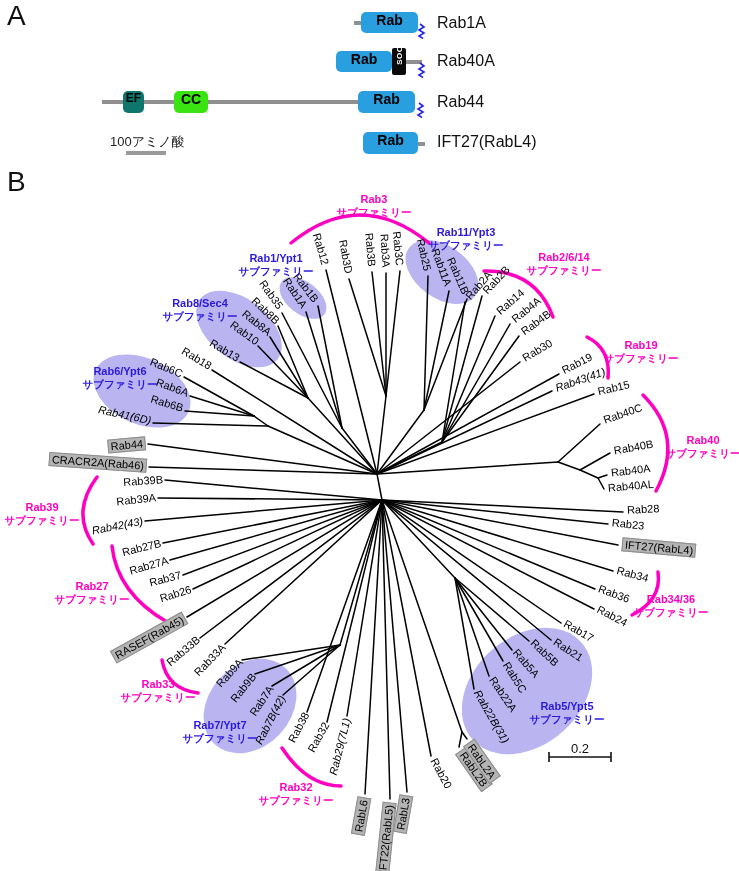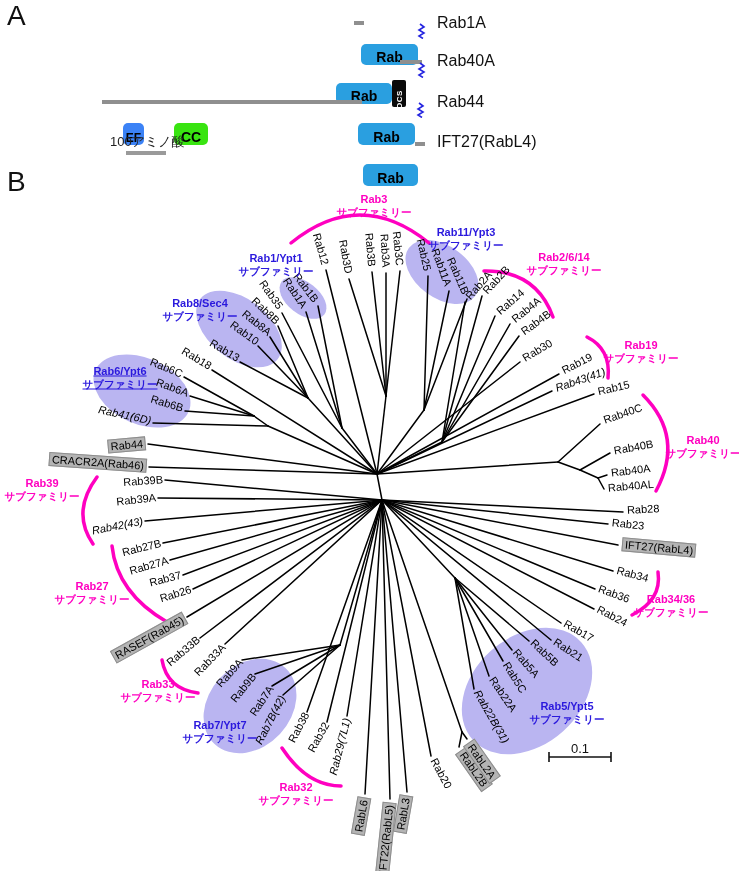--- a/index.html
+++ b/index.html
@@ -1,21 +1,21 @@
 <!DOCTYPE html>
 <html><head>
 <meta charset="utf-8">
 <style>
   html,body{margin:0;padding:0;background:#fff;}
   #fig{position:relative;width:739px;height:871px;background:#fff;overflow:hidden;
        font-family:"Liberation Sans","DejaVu Sans",sans-serif;}
   .panel-letter{position:absolute;font-size:28px;color:#111;}
   .dom-line{position:absolute;height:4px;background:#8f8f8f;}
-  .dombox{position:absolute;display:flex;align-items:flex-end;justify-content:center;
-          font-weight:bold;color:#000;border-radius:5px;font-size:14px;margin-top:32px;}
+  .dombox{position:absolute;display:flex;align-items:flex-start;justify-content:center;
+          font-weight:bold;color:#000;border-radius:5px;font-size:14px;}
   .dombox.socs{border-radius:2px;}
   .socs-text{transform:rotate(-90deg);color:#fff;font-size:8px;font-weight:bold;letter-spacing:.5px;}
   .rowlabel{position:absolute;font-size:16px;color:#111;white-space:nowrap;}
   .aminotext{position:absolute;font-size:13px;color:#222;}
   .aminobar{position:absolute;width:40px;height:4px;background:#9a9a9a;}
   .taxon{position:absolute;font-size:11px;line-height:13px;color:#000;white-space:nowrap;
          transform-origin:0 50%;}
   .taxon.i{font-style:italic;}
   .taxon.g{background:#b4b4b4;border:1px solid #8d8d8d;padding:0 2px;line-height:12px;}
   .subfam{position:absolute;text-align:center;font-weight:bold;font-size:11px;line-height:12.5px;
@@ -43,21 +43,21 @@
         <span>Rab</span>
       </div>
       <div class="dombox socs" style="left: 392px; top: 48px; width: 14px; height: 27px; background: rgb(10, 10, 10); font-size: 14px;">
         <span class="socs-text">SOCS</span>
       </div>
       <svg width="10" height="16" style="position: absolute; left: 416px; top: 62px;">
         <path d="M4,1 L8,4 L3,7 L8,10 L3,13 L7,15.5" stroke="#2424e0" stroke-width="1.6" fill="none"></path>
       </svg>
       <div class="rowlabel" style="left: 437px; top: 52px;">Rab40A</div>
       <div class="dom-line" style="left: 102px; top: 100px; width: 260px; background: rgb(143, 143, 143);"></div>
-      <div class="dombox" style="left: 123px; top: 91px; width: 21px; height: 22px; background: #3b82f6; font-size: 12px;">
+      <div class="dombox" style="left: 123px; top: 91px; width: 21px; height: 22px; background: #0f766e; font-size: 12px;">
         <span>EF</span>
       </div>
       <div class="dombox" style="left: 174px; top: 91px; width: 34px; height: 22px; background: rgb(57, 228, 17); font-size: 14px;">
         <span>CC</span>
       </div>
       <div class="dombox" style="left: 358px; top: 91px; width: 57px; height: 22px; background: rgb(42, 159, 224); font-size: 14px;">
         <span>Rab</span>
       </div>
       <svg width="10" height="16" style="position: absolute; left: 415px; top: 102px;">
         <path d="M4,1 L8,4 L3,7 L8,10 L3,13 L7,15.5" stroke="#2424e0" stroke-width="1.6" fill="none"></path>
@@ -292,28 +292,28 @@
         <div style="font-size: 10.5px;">サブファミリー</div>
       </div>
       <div class="subfam" style="left: 158px; top: 690px; color: rgb(255, 0, 192);">
         <div>Rab33</div>
         <div style="font-size: 10.5px;">サブファミリー</div>
       </div>
       <div class="subfam" style="left: 92px; top: 592px; color: rgb(255, 0, 192);">
         <div>Rab27</div>
         <div style="font-size: 10.5px;">サブファミリー</div>
       </div>
-      <div class="subfam" style="left: 42px; top: 489px; color: rgb(255, 0, 192);">
+      <div class="subfam" style="left: 42px; top: 513px; color: rgb(255, 0, 192);">
         <div>Rab39</div>
         <div style="font-size: 10.5px;">サブファミリー</div>
       </div>
       <div class="subfam" style="left: 200px; top: 309px; color: rgb(42, 24, 221);">
         <div>Rab8/Sec4</div>
         <div style="font-size: 10.5px;">サブファミリー</div>
       </div>
-      <div class="subfam" style="left: 120px; top: 377px; color: rgb(42, 24, 221); text-decoration: underline;">
+      <div class="subfam" style="left: 120px; top: 377px; color: rgb(42, 24, 221);">
         <div>Rab6/Ypt6</div>
         <div style="font-size: 10.5px;">サブファミリー</div>
       </div>
     </div>
 
-  <div class="treescale-text" style="left:580px;top:741px;">0.1</div>
+  <div class="treescale-text" style="left:580px;top:741px;">0.2</div>
 </div>
 
 </body></html>

